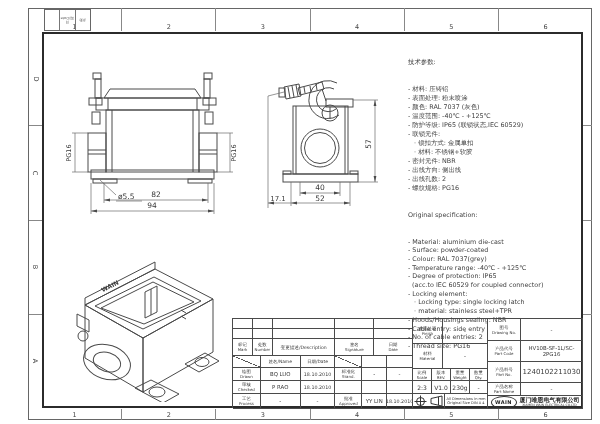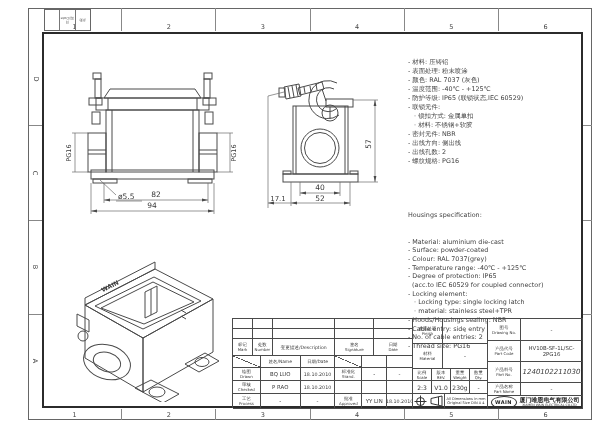--- a/index.html
+++ b/index.html
@@ -267,25 +267,26 @@
         <polygon points="42,82 54,88 54,100 42,94"></polygon>
         <circle cx="48" cy="104" r="5"></circle>
         <line x1="146" y1="78" x2="151" y2="81"></line>
           <line x1="146" y1="84" x2="151" y2="87"></line>
       </g>
       <text transform="rotate(-27 76 56)" x="76" y="56" font-size="6" font-weight="bold" text-anchor="middle">WAIN</text>
     </svg>
   </div>
 
   <div id="specs-cn" class="abs spec">
+    <div>技术参数:</div>
     <div><div class="spec-line">- 材料: 压铸铝</div><div class="spec-line">- 表面处理: 粉末喷涂</div><div class="spec-line">- 颜色: RAL 7037 (灰色)</div><div class="spec-line">- 温度范围: -40℃ - +125℃</div><div class="spec-line">- 防护等级: IP65 (联锁状态,IEC 60529)</div><div class="spec-line">- 联锁元件:</div><div class="spec-line">   · 锁扣方式: 金属单扣</div><div class="spec-line">   · 材料: 不锈钢+软胶</div><div class="spec-line">- 密封元件: NBR</div><div class="spec-line">- 出线方向: 侧出线</div><div class="spec-line">- 出线孔数: 2</div><div class="spec-line">- 螺纹规格: PG16</div></div>
   </div>
 
   <div id="specs-en" class="abs spec">
-    <div>Housings specification:</div>
+    <div>Original specification:</div>
     <div><div class="spec-line">- Material: aluminium die-cast</div><div class="spec-line">- Surface: powder-coated</div><div class="spec-line">- Colour: RAL 7037(grey)</div><div class="spec-line">- Temperature range: -40℃ - +125℃</div><div class="spec-line">- Degree of protection: IP65</div><div class="spec-line">  (acc.to IEC 60529 for coupled connector)</div><div class="spec-line">- Locking element:</div><div class="spec-line">   · Locking type: single locking latch</div><div class="spec-line">   · material: stainless steel+TPR</div><div class="spec-line">- Hoods/Housings sealing: NBR</div><div class="spec-line">- Cable entry: side entry</div><div class="spec-line">- No. of cable entries: 2</div><div class="spec-line">- Thread size: PG16</div></div>
   </div>
 
   <div id="tb-left" class="abs">
     <div class="row" style="height:10px;">
       <div class="cell" style="width:20px;"></div>
       <div class="cell" style="width:20px;"></div>
       <div class="cell" style="width:63px;"></div>
       <div class="cell" style="width:39px;"></div>
       <div class="cell" style="width:39px;"></div>
@@ -425,21 +426,21 @@
     <div class="abs cell val" style="left:108px;top:0;width:62px;height:22px;">-</div>
     <div class="abs cell lab" style="left:75px;top:22px;width:33px;height:21px;">
       <span class="cn">产品代号</span>
         <span class="en">Part Code</span>
       </div>
     <div class="abs cell" style="left:108px;top:22px;width:62px;height:21px;font-size:5.4px;white-space:normal;padding:0 3px;line-height:6.5px;">HV10B-SF-1L/SC-2PG16</div>
     <div class="abs cell lab" style="left:75px;top:43px;width:33px;height:21px;">
       <span class="cn">产品料号</span>
         <span class="en">Part No.</span>
       </div>
-    <div class="abs cell" style="left:108px;top:43px;width:62px;height:21px;font-size:7px;font-style:italic;">1240102211030</div>
+    <div class="abs cell" style="left:108px;top:43px;width:62px;height:21px;font-size:7px;">1240102211030</div>
     <div class="abs cell lab" style="left:75px;top:64px;width:33px;height:13px;">
       <span class="cn">产品名称</span>
         <span class="en">Part Name</span>
       </div>
     <div class="abs cell val" style="left:108px;top:64px;width:62px;height:13px;">-</div>
 
     <div class="abs cell" style="left:75px;top:77px;width:95px;height:13px;gap:3px;">
       <div id="logo-oval">WAIN</div>
       <div style="display:flex;flex-direction:column;align-items:center;">
         <div id="company-cn">厦门唯恩电气有限公司</div>

